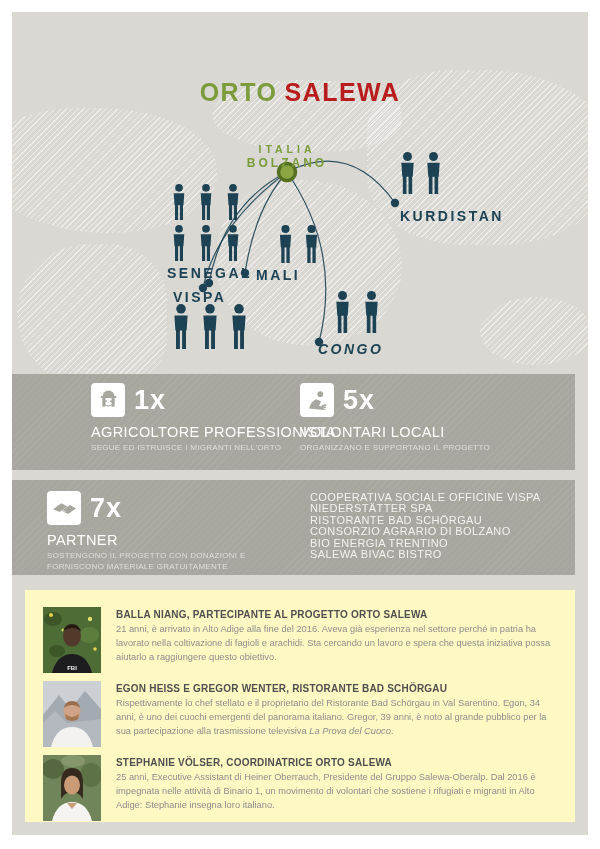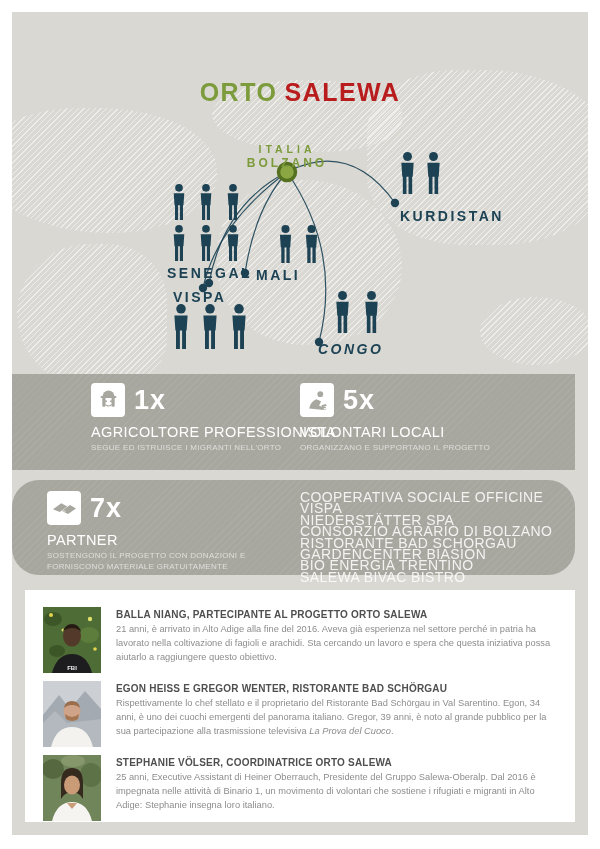--- a/index.html
+++ b/index.html
@@ -53,39 +53,39 @@
   .g-mali .person{height:38px;width:17px;}
   .g-gambia{left:159px;top:292px;gap:9px;}
   .g-gambia .person{height:45px;width:20px;}
   .g-congo{left:321px;top:279px;gap:10px;}
   .g-congo .person{height:42px;width:19px;}
 
   
   .band{position:absolute;left:0;width:563px;background:#a8a79f;
     background-image:repeating-linear-gradient(135deg, rgba(255,255,255,.05) 0 1px, rgba(255,255,255,0) 1px 5px);}
   .band1{top:362px;height:96px;}
-  .band2{top:468px;height:95px;border-radius:27px;}
+  .band2{top:468px;height:95px;}
 
   .stat{position:absolute;color:#ffffff;}
   .stat-1{left:35px;top:9px;margin-left:44px;}
   .stat-2{left:288px;top:9px;}
   .stat-3{left:35px;top:11px;}
   .stat-head{display:flex;align-items:center;gap:9px;}
   .stat-icon{width:34px;height:34px;background:#ffffff;border-radius:4px;
     display:flex;align-items:center;justify-content:center;flex:none;}
   .stat-icon svg{width:27px;height:27px;}
   .stat-count{font-size:27px;font-weight:bold;letter-spacing:1px;}
   .stat-title{margin-top:7px;font-size:14.5px;font-weight:normal;letter-spacing:.4px;}
   .stat-sub{margin-top:3px;font-size:8px;color:rgba(255,255,255,.62);letter-spacing:.3px;line-height:1.35;max-width:215px;}
 
   .partner-list{position:absolute;left:288px;top:12px;}
-  .partner-item{font-size:14px;line-height:11.4px;color:rgba(255,255,255,.85);letter-spacing:.4px;}
+  .partner-item{font-size:11px;line-height:11.4px;color:rgba(255,255,255,.85);letter-spacing:.4px;margin-left:10px;}
 
   
-  .card{position:absolute;left:13px;top:578px;width:550px;height:232px;background:#ffffff;
+  .card{position:absolute;left:13px;top:578px;width:550px;height:232px;background:#fef9c3;
     box-sizing:border-box;padding:17px 20px 0 18px;}
   .bio{display:flex;gap:15px;margin-bottom:8px;}
   .bio-photo{width:58px;height:66px;flex:none;overflow:hidden;}
   .bio-photo svg{display:block;width:58px;height:66px;}
   .bio-body{padding-top:2px;}
   .bio-name{font-size:10px;font-weight:bold;color:#4f4f4f;letter-spacing:.2px;margin-bottom:3px;}
   .bio-text{font-size:9.3px;color:#8d8d8d;line-height:1.5;max-width:445px;}
 </style>
 </head>
 <body>
@@ -250,23 +250,22 @@
         </div>
         <div class="stat-count">7x</div>
       </div>
       <div class="stat-title">PARTNER</div>
       <div class="stat-sub">SOSTENGONO IL PROGETTO CON DONAZIONI E FORNISCONO MATERIALE GRATUITAMENTE</div>
     </div>
 
     <div class="partner-list">
         <div class="partner-item">COOPERATIVA SOCIALE OFFICINE VISPA</div>
         <div class="partner-item">NIEDERSTÄTTER SPA</div>
+        <div class="partner-item">RISTORANTE BAD SCHÖRGAU</div>
         <div class="partner-item">CONSORZIO AGRARIO DI BOLZANO</div>
-        <div class="partner-item">RISTORANTE BAD SCHÖRGAU</div>
-        <div class="partner-item">GARDENCENTER BIASION</div>
         <div class="partner-item">BIO ENERGIA TRENTINO</div>
         <div class="partner-item">SALEWA BIVAC BISTRO</div>
       </div>
   </div>
 
   <div class="card">
 
     <div class="bio">
       <div class="bio-photo">
         <svg viewBox="0 0 58 66">

